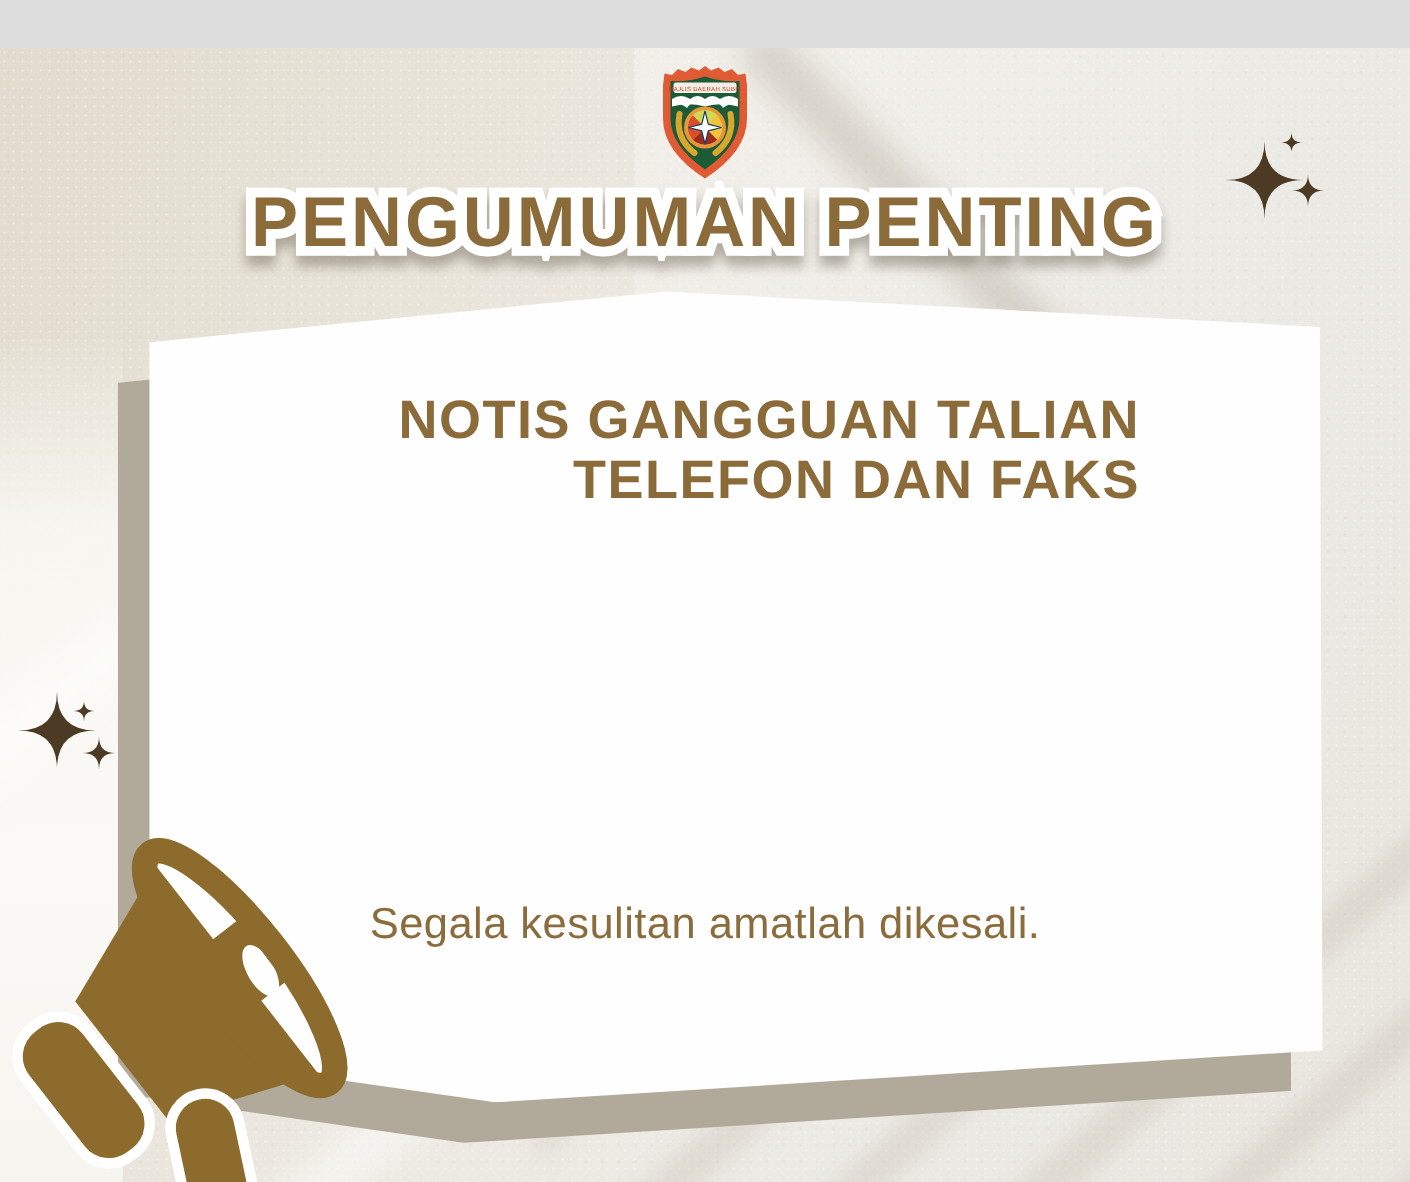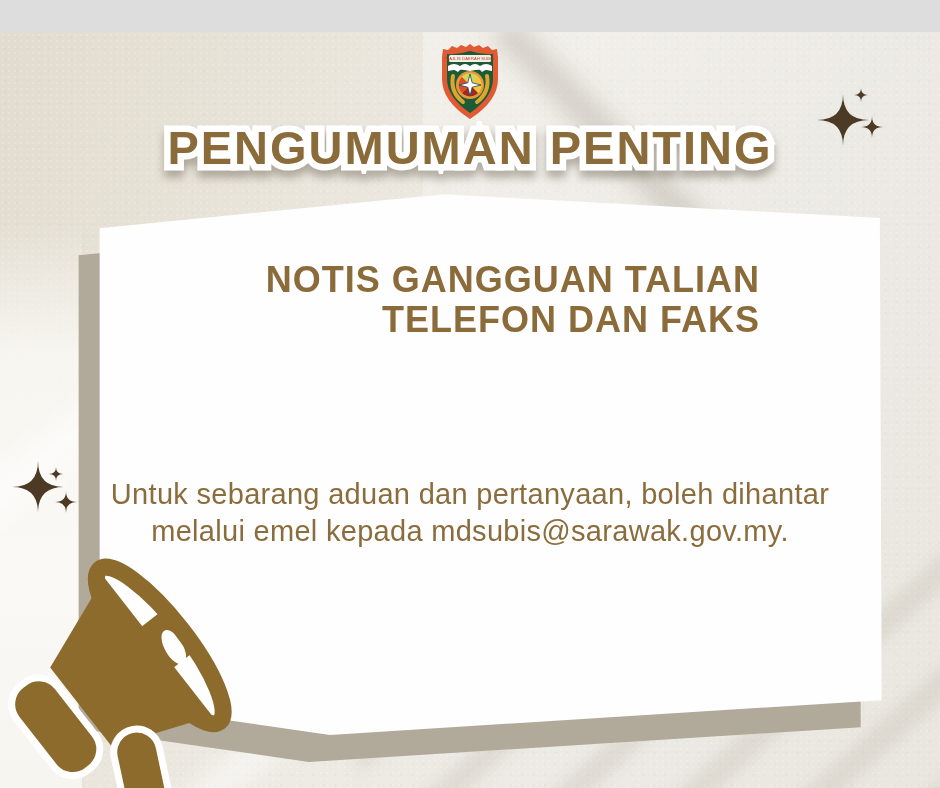--- a/index.html
+++ b/index.html
@@ -95,21 +95,21 @@
 
   <div class="title-wrap">
     <span class="title-stroke">PENGUMUMAN PENTING</span>
     <span class="title-fill">PENGUMUMAN PENTING</span>
   </div>
 
   <div class="card-shadow"></div>
   <div class="card"></div>
 
   <h1 class="card-heading gold">NOTIS GANGGUAN TALIAN TELEFON DAN FAKS</h1>
-  <p class="para para2">Untuk sebarang aduan dan pertanyaan, boleh dihantar melalui emel kepada mdsubis@sarawak.gov.my.</p>
+  <p class="para para3">Segala kesulitan amatlah dikesali.</p>
 
   <svg class="megaphone" viewBox="0 0 340 300">
     <g transform="translate(95,212) rotate(-38)">
       <path d="M52 -50 L150 -88 L150 88 L52 50 Z" fill="#8c6b2d"></path>
       <rect x="136" y="-26" width="46" height="52" rx="9" fill="#8c6b2d"></rect>
       <ellipse cx="162" cy="10" rx="9" ry="19" fill="#ffffff" transform="rotate(8 162 10)"></ellipse>
       <rect x="-6" y="-54" width="52" height="108" rx="24" fill="#8c6b2d" stroke="#ffffff" stroke-width="7"></rect>
       <rect x="50" y="48" width="46" height="110" rx="23" fill="#8c6b2d" stroke="#ffffff" stroke-width="7" transform="rotate(26 73 60)"></rect>
       <ellipse cx="152" cy="0" rx="27" ry="97" fill="none" stroke="#8c6b2d" stroke-width="17"></ellipse>
     </g>

